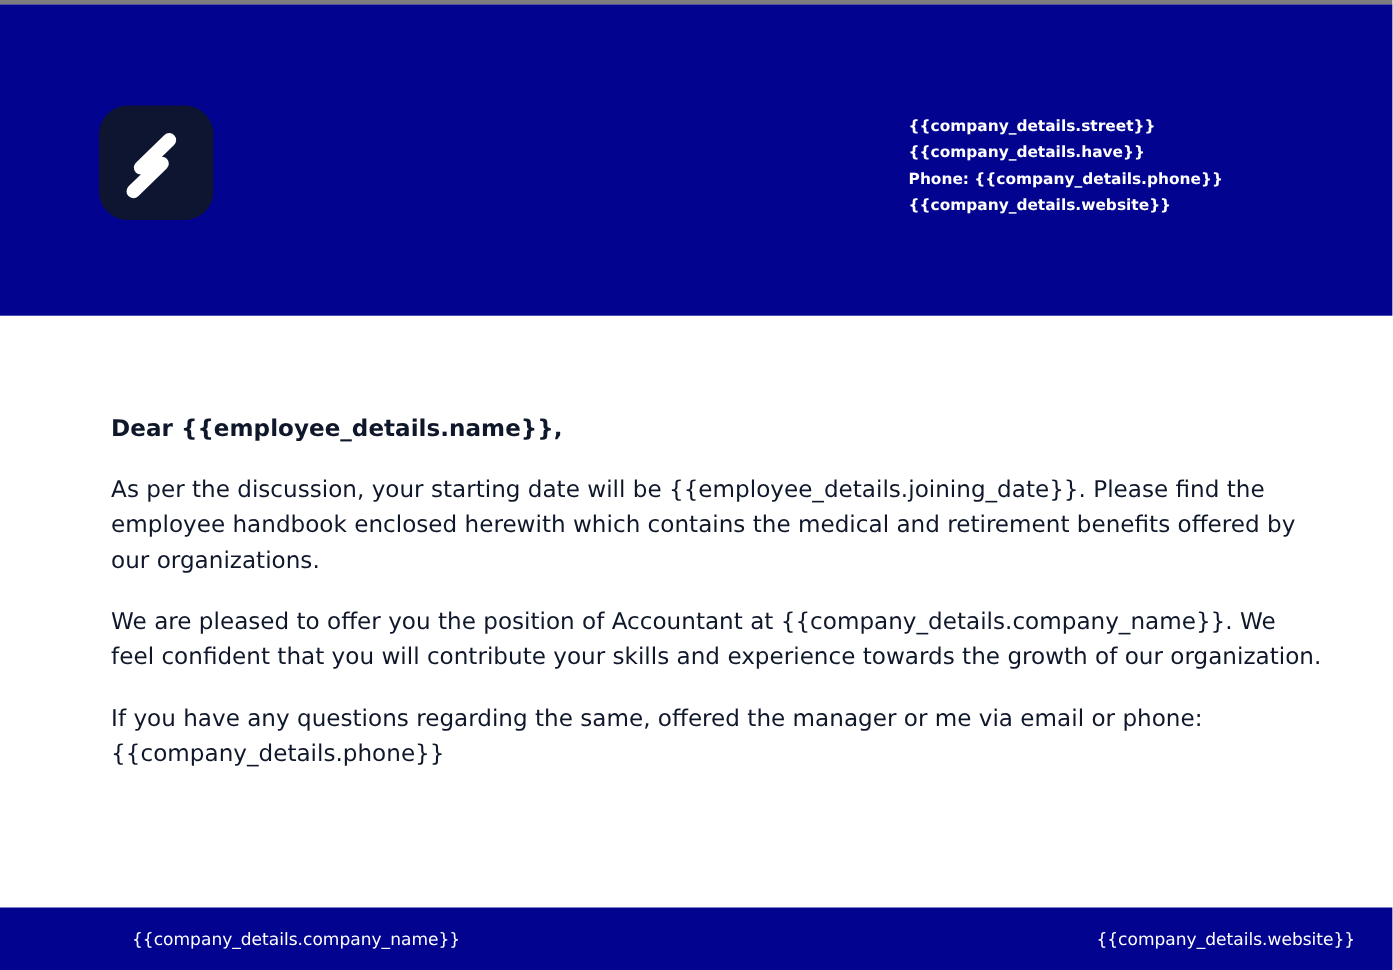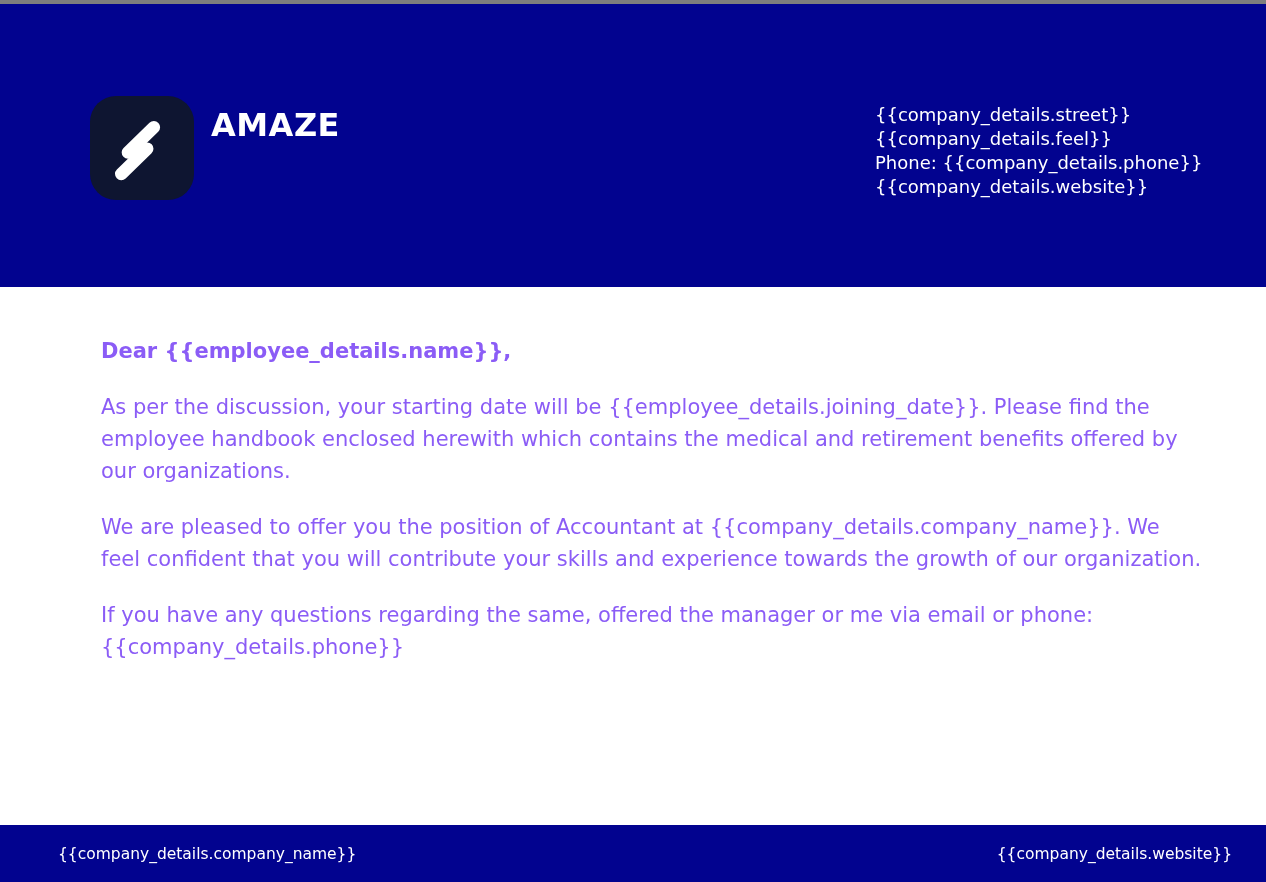--- a/index.html
+++ b/index.html
@@ -30,66 +30,65 @@
     display:flex;align-items:center;justify-content:center;
     flex:0 0 auto;
   }
   .logo-box svg{width:74px;height:74px;display:block;}
   .brand-name{
     color:#ffffff;font-weight:700;
     font-size:32px;line-height:51px;
     margin-top:4px;letter-spacing:0.5px;
   }
   .contact-block{
-    position:absolute;left:875px;top:99px;
-    color:#ffffff;font-weight:400;
-    font-size:18px;line-height:24px;
+    position:absolute;left:826px;top:99px;
+    color:#ffffff;font-weight:700;
+    font-size:14px;line-height:24px;
     white-space:nowrap;
   }
   .letter-body{
-    padding:48px 62px 0 101px;
-    color:#8b5cf6;
+    padding:86px 62px 0 101px;
+    color:#0f172a;
     font-size:21px;line-height:32px;
   }
   .salutation{
     font-weight:700;
     margin:0 0 24px 0;
   }
   .letter-body p{margin:0 0 24px 0;}
   .footer{
     position:absolute;left:0;bottom:0;
     width:1266px;height:57px;
     background:#02038f;
     color:#ffffff;
     display:flex;align-items:center;justify-content:space-between;
     box-sizing:border-box;
-    padding:0 34px 0 58px;
+    padding:0 34px 0 120px;
     font-size:15.5px;
   }
 </style>
 </head>
 <body>
 
 <div class="top-strip"></div>
 
 <div class="header">
   <div class="brand-row">
     <div class="logo-box">
       <svg viewBox="0 0 100 100" aria-hidden="true">
         <line x1="31" y1="56" x2="66" y2="22" stroke="#ffffff" stroke-width="17" stroke-linecap="round"></line>
         <line x1="22" y1="85" x2="57" y2="51" stroke="#ffffff" stroke-width="17" stroke-linecap="round"></line>
       </svg>
     </div>
     <div class="brand-name">
-      <div>AMAZE</div>
     </div>
   </div>
   <div class="contact-block">
     <div>{{company_details.street}}</div>
-    <div>{{company_details.feel}}</div>
+    <div>{{company_details.have}}</div>
     <div>Phone: {{company_details.phone}}</div>
     <div>{{company_details.website}}</div>
   </div>
 </div>
 
 <div class="letter-body">
   <p class="salutation">Dear {{employee_details.name}},</p>
   <p>As per the discussion, your starting date will be {{employee_details.joining_date}}. Please find the employee handbook enclosed herewith which contains the medical and retirement benefits offered by our organizations.</p>
   <p>We are pleased to offer you the position of Accountant at {{company_details.company_name}}. We feel confident that you will contribute your skills and experience towards the growth of our organization.</p>
   <p>If you have any questions regarding the same, offered the manager or me via email or phone: {{company_details.phone}}</p>

